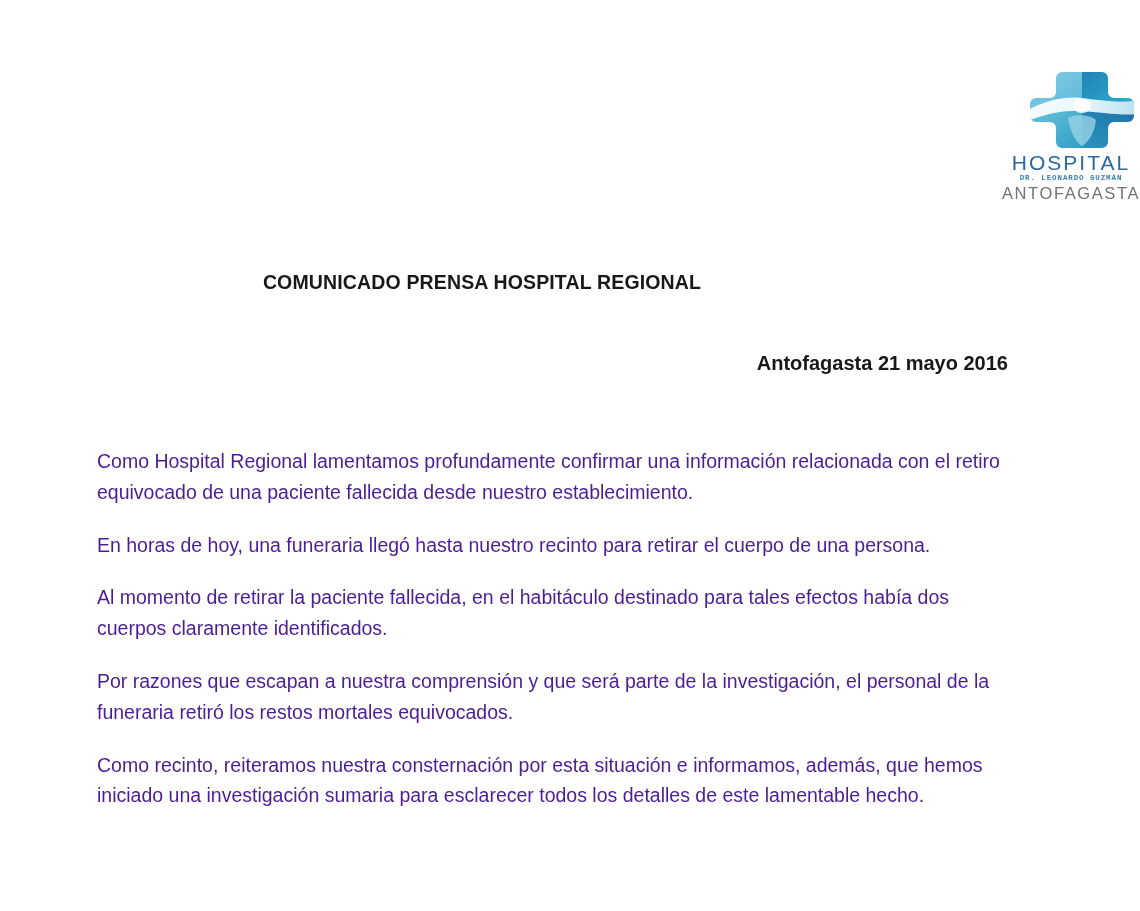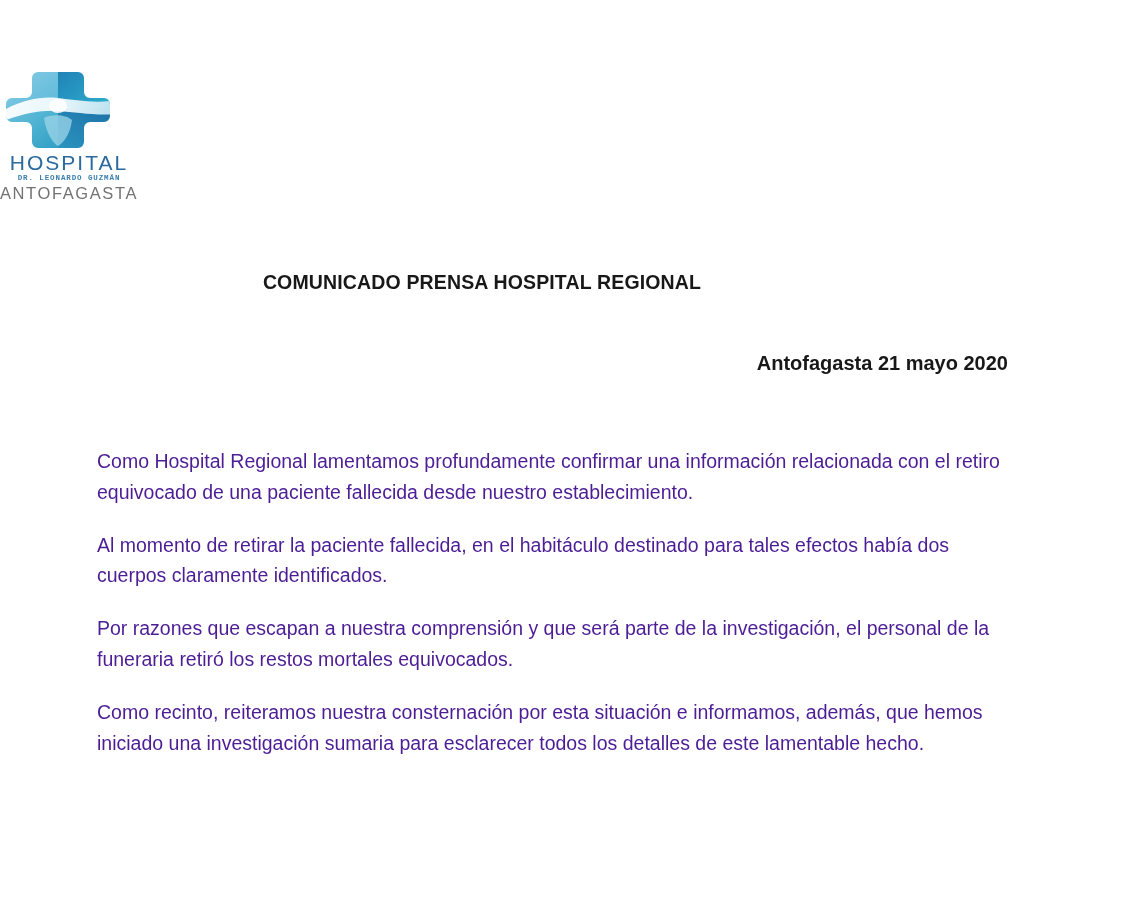--- a/index.html
+++ b/index.html
@@ -25,21 +25,21 @@
   }
 
   
   .logo-block {
     position: absolute;
     top: 66px;
     left: 0;
     width: 1140px;
     display: flex;
     flex-direction: column;
-    align-items: flex-start;
+    align-items: flex-end;
   }
   .logo-mark {
     width: 116px;
     height: 84px;
     display: block;
   }
   .logo-wordmark {
     margin-top: 2px;
     display: flex;
     flex-direction: column;
@@ -159,22 +159,23 @@
     </svg>
     <div class="logo-wordmark">
       <div class="logo-hospital">HOSPITAL</div>
       <div class="logo-subtitle">DR. LEONARDO GUZMÁN</div>
       <div class="logo-city">ANTOFAGASTA</div>
     </div>
   </div>
 
   <h1 class="doc-title">COMUNICADO PRENSA HOSPITAL REGIONAL</h1>
 
-  <div class="doc-date">Antofagasta 21 mayo 2020</div>
+  <div class="doc-date">Antofagasta 21 mayo 2016</div>
 
   <div class="doc-body">
     <p>Como Hospital Regional lamentamos profundamente  confirmar una información  relacionada con el retiro equivocado de una paciente fallecida desde nuestro establecimiento.</p>
+    <p>En horas de hoy, una funeraria llegó hasta nuestro recinto para retirar el cuerpo de una persona.</p>
     <p>Al momento de retirar la paciente fallecida, en el habitáculo destinado para tales efectos  había dos cuerpos claramente identificados.</p>
     <p>Por razones que escapan a nuestra comprensión y que será parte de la investigación, el personal de la funeraria retiró los restos mortales equivocados.</p>
     <p>Como recinto, reiteramos nuestra consternación por esta situación e informamos, además, que hemos iniciado una investigación sumaria para esclarecer todos los detalles de este lamentable hecho.</p>
   </div>
 
 </div>
 
 </body></html>

